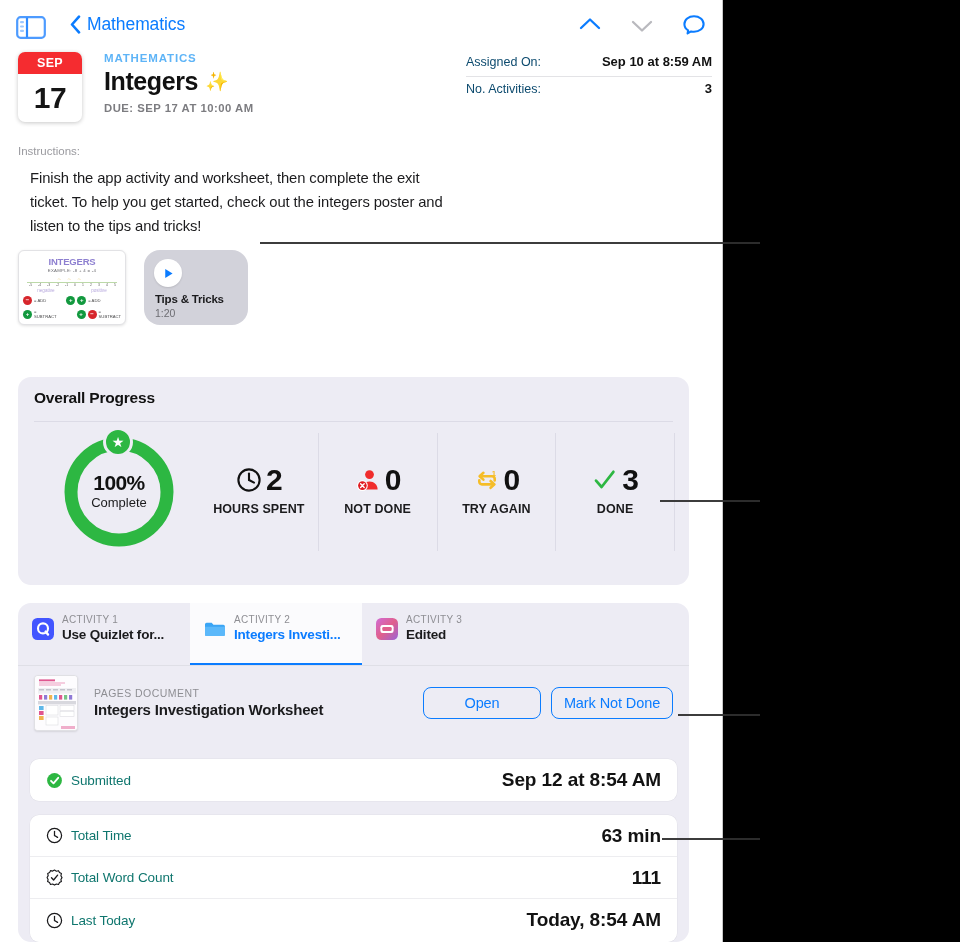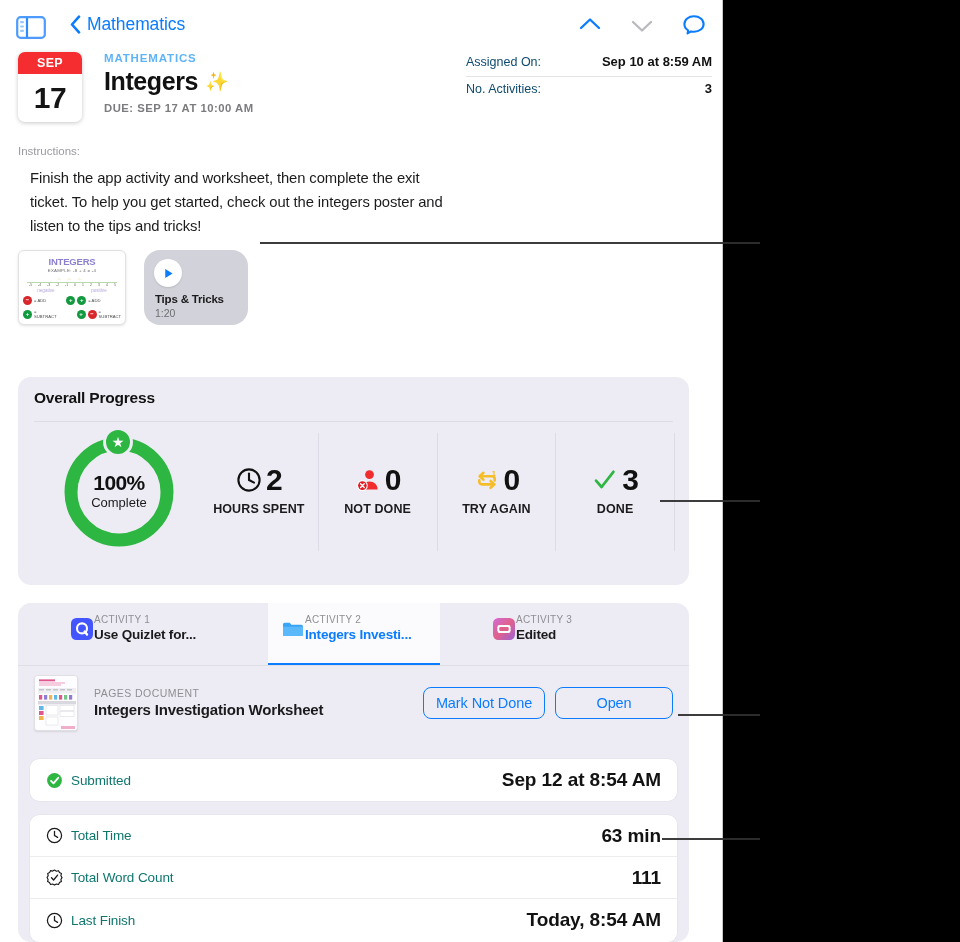--- a/index.html
+++ b/index.html
@@ -166,21 +166,21 @@
   .stat-num { font-size: 30px; font-weight: bold; color: #111; letter-spacing: -1px; }
   .stat-lbl {
     margin-top: 5px; font-size: 12.5px; font-weight: bold; color: #1b1b1d; letter-spacing: .1px; text-align: right;
   }
 
   
   #activity-card { left: 18px; top: 603px; width: 671px; height: 339px; overflow: hidden; }
   .tabs { position: absolute; left: 0; top: 0; width: 100%; height: 63px; display: flex; }
   .tab {
     width: 172px; position: relative; padding: 11px 8px 0 14px; cursor: pointer;
-    display: flex; gap: 1px; align-items: flex-start; margin-left: 39px;
+    display: flex; gap: 8px; align-items: flex-start;
   }
   .tab.sel { background: #fbfbfd; }
   .tab.sel:after {
     content: ""; position: absolute; left: 0; right: 0; bottom: 0; height: 3px; background: #0b7cff;
   }
   .tab-icon { width: 22px; height: 22px; flex: none; margin-top: 4px; position: relative; }
   .tab-k { font-size: 10px; color: #8e8e93; letter-spacing: .3px; }
   .tab-v {
     margin-top: 2px; font-size: 13.5px; font-weight: bold; color: #1b1b1d;
     letter-spacing: -.2px; white-space: nowrap;
@@ -498,22 +498,22 @@
             <rect x="25" y="35.4" width="14" height="5" fill="#fff" stroke="#dcdce2" stroke-width=".6"></rect>
             <rect x="11" y="41" width="12" height="8" fill="#fff" stroke="#dcdce2" stroke-width=".6"></rect>
             <rect x="26" y="50" width="14" height="3" fill="#f0aecb"></rect>
           </svg>
         </div>
         <div class="doc-meta">
           <div class="doc-k">PAGES DOCUMENT</div>
           <div class="doc-v">Integers Investigation Worksheet</div>
         </div>
         <div class="doc-btns">
+          <button class="btn" id="open-button">Open</button>
           <button class="btn" id="mark-not-done-button">Mark Not Done</button>
-          <button class="btn" id="open-button">Open</button>
         </div>
       </div>
 
       <div class="white-row" id="submitted-card">
         <div class="srow last">
           <svg class="srow-ic" viewBox="0 0 17 17">
             <circle cx="8.5" cy="8.5" r="7.4" fill="#2db742"></circle>
             <polyline points="5,8.8 7.5,11.4 12.2,5.8" fill="none" stroke="#fff" stroke-width="1.8" stroke-linecap="round" stroke-linejoin="round"></polyline>
           </svg>
           <span class="srow-k">Submitted</span>
@@ -541,21 +541,21 @@
           <span class="srow-k">Total Word Count</span>
           <span class="srow-v">111</span>
         </div>
 
         <div class="srow last">
           <svg class="srow-ic" viewBox="0 0 17 17">
             <circle cx="8.5" cy="8.5" r="7.1" fill="none" stroke="#1b1b1d" stroke-width="1.25"></circle>
             <line x1="8.5" y1="8.5" x2="8.5" y2="4.4" stroke="#1b1b1d" stroke-width="1.25" stroke-linecap="round"></line>
             <line x1="8.5" y1="8.5" x2="11.6" y2="10.4" stroke="#1b1b1d" stroke-width="1.25" stroke-linecap="round"></line>
           </svg>
-          <span class="srow-k">Last Finish</span>
+          <span class="srow-k">Last Today</span>
           <span class="srow-v">Today, 8:54 AM</span>
         </div>
       </div>
     </div>
 
   </div>
 
   <div class="panel-edge"></div>
 
   <div class="callout" style="left:260px; top:242px; width:463px;"></div>

